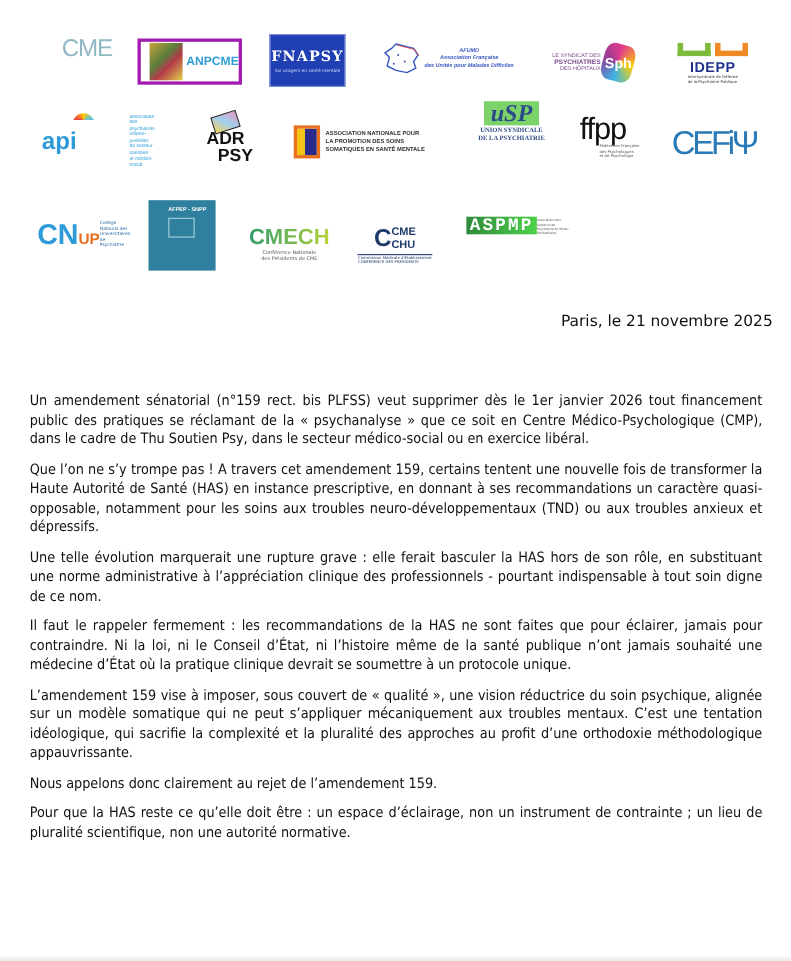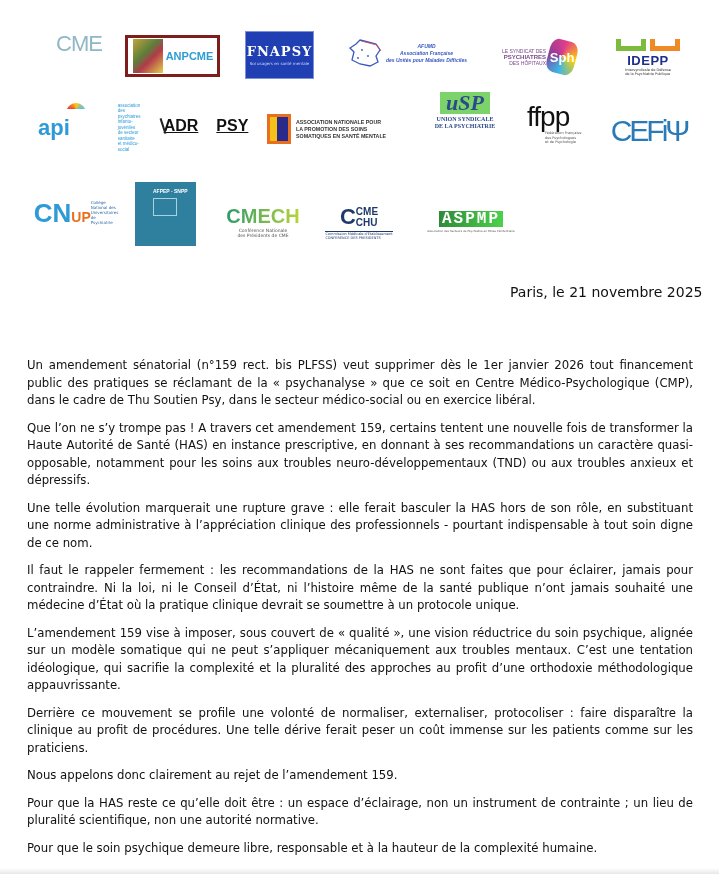--- a/index.html
+++ b/index.html
@@ -1,21 +1,21 @@
 <!DOCTYPE html>
 <html><head>
 <meta charset="utf-8">
 <style>
   html,body{margin:0;padding:0;background:#ffffff;}
   body{width:719px;height:874px;position:relative;overflow:hidden;font-family:"DejaVu Sans","Liberation Sans",sans-serif;color:#111;}
   .logo{position:absolute;display:flex;align-items:center;justify-content:center;box-sizing:border-box;}
   
   #l-cme{left:38px;top:32px;width:82px;height:24px;}
   #l-cme .t{font-family:"Liberation Sans",sans-serif;font-size:22px;color:#8fb7c4;letter-spacing:-1px;font-weight:normal;}
-  #l-anpcme{left:125px;top:35px;width:95px;height:42px;border:3px solid #7f1d1d;background:#fff;justify-content:center;}
+  #l-anpcme{left:125px;top:35px;width:95px;height:42px;border:3px solid #a21caf;background:#fff;justify-content:flex-end;}
   #l-anpcme .img{width:30px;height:34px;background:linear-gradient(135deg,#c5a23a,#5b7f3b 40%,#b23a4a 60%,#e2d14a);margin-left:1px;}
   #l-anpcme .t{font-family:"Liberation Sans",sans-serif;font-weight:bold;font-size:11px;color:#2d9dd3;margin-left:3px;}
   #l-fnapsy{left:245px;top:31px;width:69px;height:48px;background:#1f3fb2;flex-direction:column;border:1px solid #7f8fd8;}
   #l-fnapsy .t{font-family:"DejaVu Serif",serif;font-weight:bold;font-size:13px;color:#fff;letter-spacing:1px;}
   #l-fnapsy .s{font-size:4px;color:#cfd8ff;margin-top:2px;}
   #l-afumd{left:346px;top:38px;width:135px;height:30px;justify-content:flex-start;}
   #l-afumd .map{width:40px;height:30px;}
   #l-afumd .txt{font-family:"Liberation Sans",sans-serif;font-size:5px;font-weight:bold;font-style:italic;color:#3a58c2;text-align:center;line-height:7px;}
   #l-sph{left:502px;top:36px;width:78px;height:42px;justify-content:flex-start;}
   #l-sph .txt{font-family:"Liberation Sans",sans-serif;font-size:5px;color:#7b4a8c;text-align:right;line-height:6px;}
@@ -25,21 +25,21 @@
   #l-idepp{left:613px;top:34px;width:70px;height:46px;flex-direction:column;}
   #l-idepp .u{display:flex;gap:4px;}
   #l-idepp .u i{display:block;width:30px;height:12px;border:5px solid;border-top:none;box-sizing:border-box;}
   #l-idepp .t{font-family:"Liberation Sans",sans-serif;font-weight:bold;font-size:13px;color:#1f2f8c;letter-spacing:0.5px;margin-top:2px;}
   #l-idepp .s{font-size:3.5px;color:#333;line-height:4px;text-align:left;}
   
   #l-api{left:38px;top:105px;width:96px;height:45px;justify-content:flex-start;gap:44px;}
   #l-api .big{font-family:"Liberation Sans",sans-serif;font-weight:bold;font-size:22px;color:#2e9ad8;position:relative;}
   #l-api .arc{position:absolute;left:28px;top:-12px;width:20px;height:12px;border-radius:20px 20px 0 0;background:conic-gradient(from 270deg,#e94040,#ffcc00,#5cc0ea 50%,transparent 50%);}
   #l-api .txt{font-size:4.5px;color:#2e9ad8;line-height:5.5px;margin-left:4px;font-family:"Liberation Sans",sans-serif;}
-  #l-adr{left:170px;top:100px;width:70px;height:52px;flex-direction:row;text-decoration:underline;}
+  #l-adr{left:170px;top:100px;width:70px;height:52px;flex-direction:column;}
   #l-adr .t{font-family:"Liberation Sans",sans-serif;font-weight:bold;font-size:16px;color:#111;line-height:16px;}
   #l-adr .t2{font-family:"Liberation Sans",sans-serif;font-weight:bold;font-size:16px;color:#111;line-height:14px;margin-left:18px;}
   #l-adr .cards{width:22px;height:14px;background:linear-gradient(45deg,#f7d25b,#9fd0ef,#e79abf);transform:rotate(-18deg);border:1px solid #222;}
   #l-anpss{left:267px;top:114px;width:135px;height:30px;justify-content:flex-start;}
   #l-anpss .sq{width:24px;height:30px;background:#2a2a8a;border:3px solid #e86f1e;box-sizing:border-box;background:linear-gradient(90deg,#f5c21a 40%,#2a2a8a 40%);}
   #l-anpss .txt{font-family:"Liberation Sans",sans-serif;font-size:5.3px;font-weight:bold;color:#333;line-height:7px;margin-left:5px;}
   #l-usp{left:432px;top:86px;width:66px;height:50px;flex-direction:column;}
   #l-usp .t{font-family:"Liberation Serif",serif;font-weight:bold;font-style:italic;font-size:22px;color:#2c4a8a;background:#7bd36a;padding:0 6px;line-height:22px;}
   #l-usp .s{font-family:"Liberation Serif",serif;font-size:6px;color:#2c4a8a;text-align:center;line-height:7px;font-weight:bold;margin-top:2px;}
   #l-ffpp{left:527px;top:99px;width:62px;height:50px;flex-direction:column;align-items:flex-start;}
@@ -56,21 +56,21 @@
   #l-afpep .t{font-family:"Liberation Sans",sans-serif;font-weight:bold;font-size:5px;color:#fff;}
   #l-afpep .box{width:22px;height:16px;border:1px solid #a8d2e0;margin-top:4px;}
   #l-cmech{left:218px;top:200px;width:90px;height:44px;flex-direction:column;}
   #l-cmech .t{font-family:"Liberation Sans",sans-serif;font-size:20px;font-weight:bold;line-height:20px;background:linear-gradient(90deg,#2e9a6a,#b8d43a);-webkit-background-clip:text;background-clip:text;color:transparent;}
   #l-cmech .s{font-size:4.5px;color:#555;line-height:5.5px;text-align:center;margin-top:2px;}
   #l-cmechu{left:325px;top:196px;width:68px;height:52px;flex-direction:column;}
   #l-cmechu .row{display:flex;align-items:center;}
   #l-cmechu .c{font-size:22px;color:#1f3a6a;font-family:"Liberation Sans",sans-serif;font-weight:bold;}
   #l-cmechu .t{font-family:"Liberation Sans",sans-serif;font-weight:bold;font-size:10px;color:#1f3a6a;line-height:11px;}
   #l-cmechu .s{font-size:3.5px;color:#1f3a6a;line-height:4px;border-top:1px solid #1f3a6a;margin-top:1px;}
-  #l-aspmp{left:424px;top:208px;width:94px;height:28px;flex-direction:column;}
+  #l-aspmp{left:424px;top:191px;width:94px;height:28px;}
   #l-aspmp .t{font-family:"Liberation Mono",monospace;font-weight:bold;font-size:16px;color:#fff;background:linear-gradient(90deg,#2f8a3a,#4cd14a);padding:0 3px;letter-spacing:2px;line-height:16px;}
   #l-aspmp .s{font-size:2.8px;color:#555;margin-top:2px;}
   
   #date{position:absolute;left:510px;top:284px;font-size:14px;color:#111;font-family:"DejaVu Sans",sans-serif;}
   #body{position:absolute;left:27px;top:356px;width:666px;font-family:"DejaVu Sans Condensed","DejaVu Sans",sans-serif;font-size:13px;line-height:17.5px;color:#111;}
   #body p{margin:0 0 10px 0;text-align:justify;}
   #body p.nj{text-align:left;}
   .shadow{position:absolute;left:0;right:0;bottom:0;height:6px;background:linear-gradient(#fff,#e8e8e8);}
 </style>
 </head>
@@ -216,19 +216,17 @@
 </div>
 
 <div id="date">Paris, le 21 novembre 2025</div>
 
 <div id="body">
   <p>Un amendement sénatorial (n°159 rect. bis PLFSS) veut supprimer dès le 1er janvier 2026 tout financement public des pratiques se réclamant de la « psychanalyse » que ce soit en Centre Médico-Psychologique (CMP), dans le cadre de Thu Soutien Psy, dans le secteur médico-social ou en exercice libéral.</p>
   <p>Que l’on ne s’y trompe pas ! A travers cet amendement 159, certains tentent une nouvelle fois de transformer la Haute Autorité de Santé (HAS) en instance prescriptive, en donnant à ses recommandations un caractère quasi-opposable, notamment pour les soins aux troubles neuro-développementaux (TND) ou aux troubles anxieux et dépressifs.</p>
   <p>Une telle évolution marquerait une rupture grave : elle ferait basculer la HAS hors de son rôle, en substituant une norme administrative à l’appréciation clinique des professionnels - pourtant indispensable à tout soin digne de ce nom.</p>
   <p>Il faut le rappeler fermement : les recommandations de la HAS ne sont faites que pour éclairer, jamais pour contraindre. Ni la loi, ni le Conseil d’État, ni l’histoire même de la santé publique n’ont jamais souhaité une médecine d’État où la pratique clinique devrait se soumettre à un protocole unique.</p>
   <p>L’amendement 159 vise à imposer, sous couvert de « qualité », une vision réductrice du soin psychique, alignée sur un modèle somatique qui ne peut s’appliquer mécaniquement aux troubles mentaux. C’est une tentation idéologique, qui sacrifie la complexité et la pluralité des approches au profit d’une orthodoxie méthodologique appauvrissante.</p>
-  <p>Derrière ce mouvement se profile une volonté de normaliser, externaliser, protocoliser : faire disparaître la clinique au profit de procédures. Une telle dérive ferait peser un coût immense sur les patients comme sur les praticiens.</p>
   <p class="nj">Nous appelons donc clairement au rejet de l’amendement 159.</p>
   <p>Pour que la HAS reste ce qu’elle doit être : un espace d’éclairage, non un instrument de contrainte ; un lieu de pluralité scientifique, non une autorité normative.</p>
-  <p class="nj">Pour que le soin psychique demeure libre, responsable et à la hauteur de la complexité humaine.</p>
 </div>
 
 <div class="shadow"></div>
 
 </body></html>

